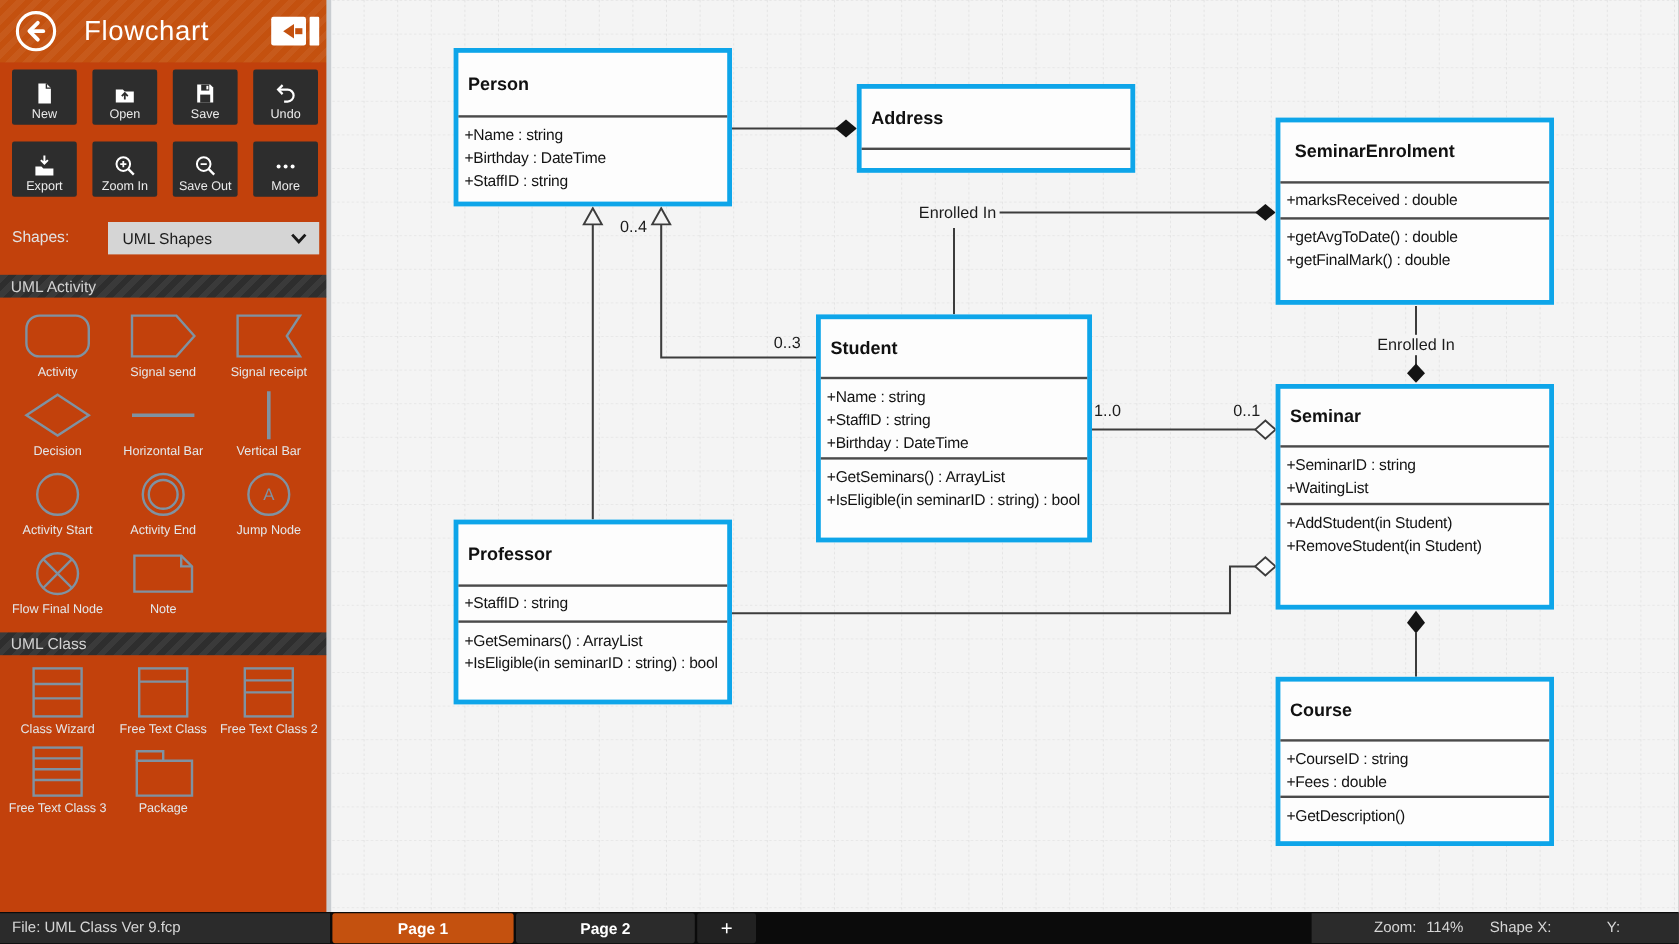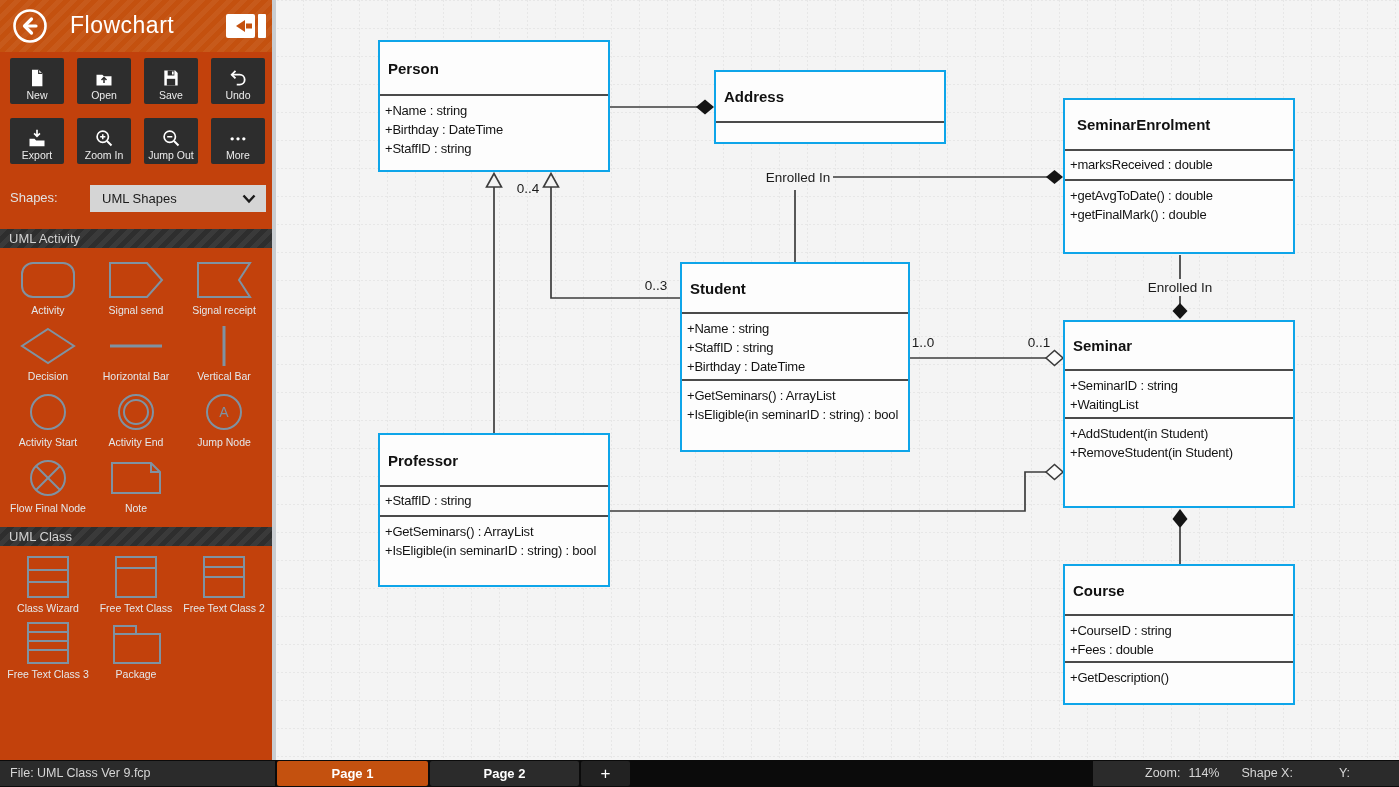--- a/index.html
+++ b/index.html
@@ -41,21 +41,21 @@
   .pal-item svg { display:block; }
   .pal-lb { font-size:10.5px; color:#e4e8eb; margin-top:3px; white-space:nowrap; }
 
   #sidebar-edge { position:absolute; left:272px; top:0; width:4px; height:760px; background:#c9cdd1; z-index:6; }
 
   
   #canvas { position:absolute; left:275px; top:0; width:1124px; height:760px; background:#f4f4f4; }
   #diagram-svg { position:absolute; left:0; top:0; }
   #diagram-svg text { font-family:"Liberation Sans",sans-serif; font-size:13.5px; fill:#1b1b1b; }
 
-  .uml-class { position:absolute; background:#fdfdfd; border:2px solid #0ea5e9; z-index:2; }
+  .uml-class { position:absolute; background:#fdfdfd; border:4px solid #0ea5e9; z-index:2; }
   .uml-title { display:flex; align-items:center; padding-left:8px; font-size:15px; font-weight:bold; color:#111; }
   .uml-sec { border-top:2px solid #4b4b4b; padding:5px 6px 0 5px; }
   .ln { font-size:13px; line-height:19px; color:#131313; letter-spacing:-.2px; white-space:nowrap; }
 
   
   #statusbar { position:absolute; left:0; top:760px; width:1399px; height:27px; background:#0b0b0b; z-index:10; }
   #file-panel { position:absolute; left:0; top:1px; width:275px; height:25px; background:#2b2b2b;
     color:#d6d6d6; font-size:12.5px; line-height:25px; padding-left:10px; }
   .page-tab { position:absolute; top:1px; height:25px; border-radius:2px; color:#fff; font-size:13px;
     font-weight:bold; text-align:center; line-height:25px; cursor:pointer; }
@@ -135,21 +135,21 @@
           <path d="M7.4 10.5 h6.2 M10.5 7.4 v6.2" stroke="#fff" stroke-width="1.8"></path>
         </svg>
         <span class="tb-lb">Zoom In</span>
       </div>
       <div class="tb-btn">
         <svg viewBox="0 0 24 24">
           <circle cx="10.5" cy="10.5" r="6.8" fill="none" stroke="#fff" stroke-width="2"></circle>
           <path d="M15.6 15.6 L21 21" stroke="#fff" stroke-width="2.4"></path>
           <path d="M7.4 10.5 h6.2" stroke="#fff" stroke-width="1.8"></path>
         </svg>
-        <span class="tb-lb">Jump Out</span>
+        <span class="tb-lb">Save Out</span>
       </div>
       <div class="tb-btn">
         <svg viewBox="0 0 24 24">
           <circle cx="5" cy="13" r="2" fill="#fff"></circle>
             <circle cx="12" cy="13" r="2" fill="#fff"></circle>
             <circle cx="19" cy="13" r="2" fill="#fff"></circle>
         </svg>
         <span class="tb-lb">More</span>
       </div>
     </div>

